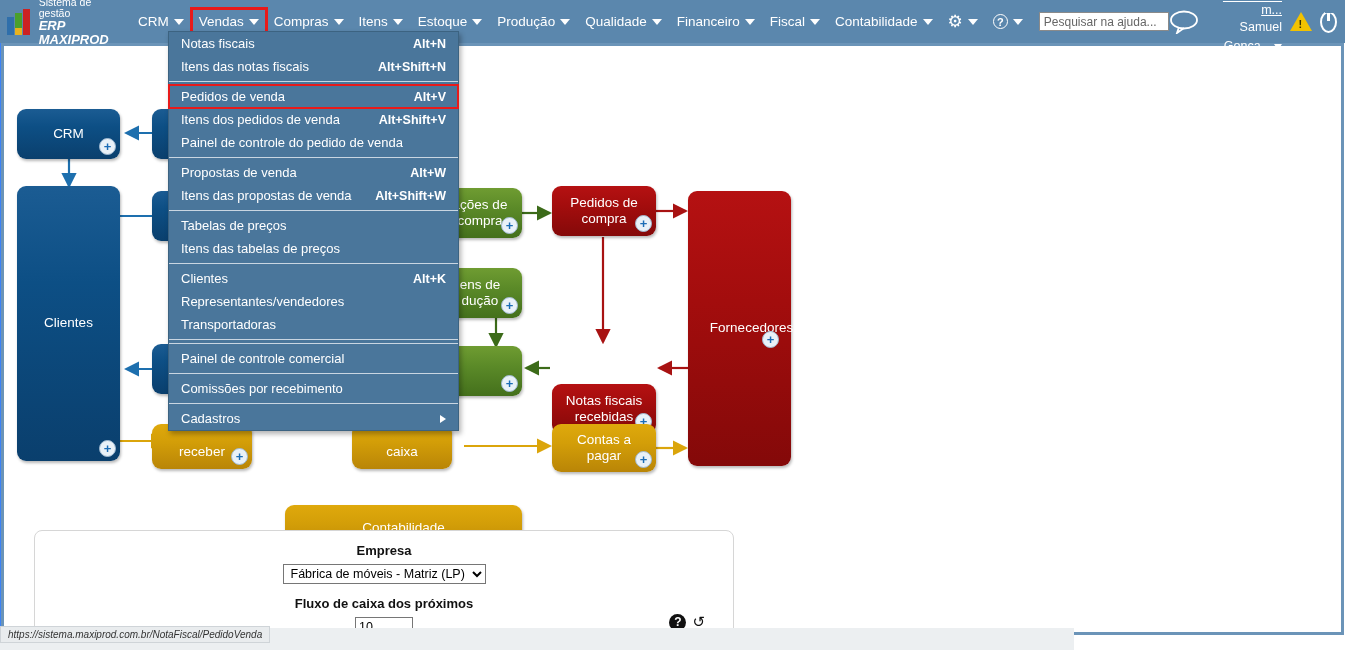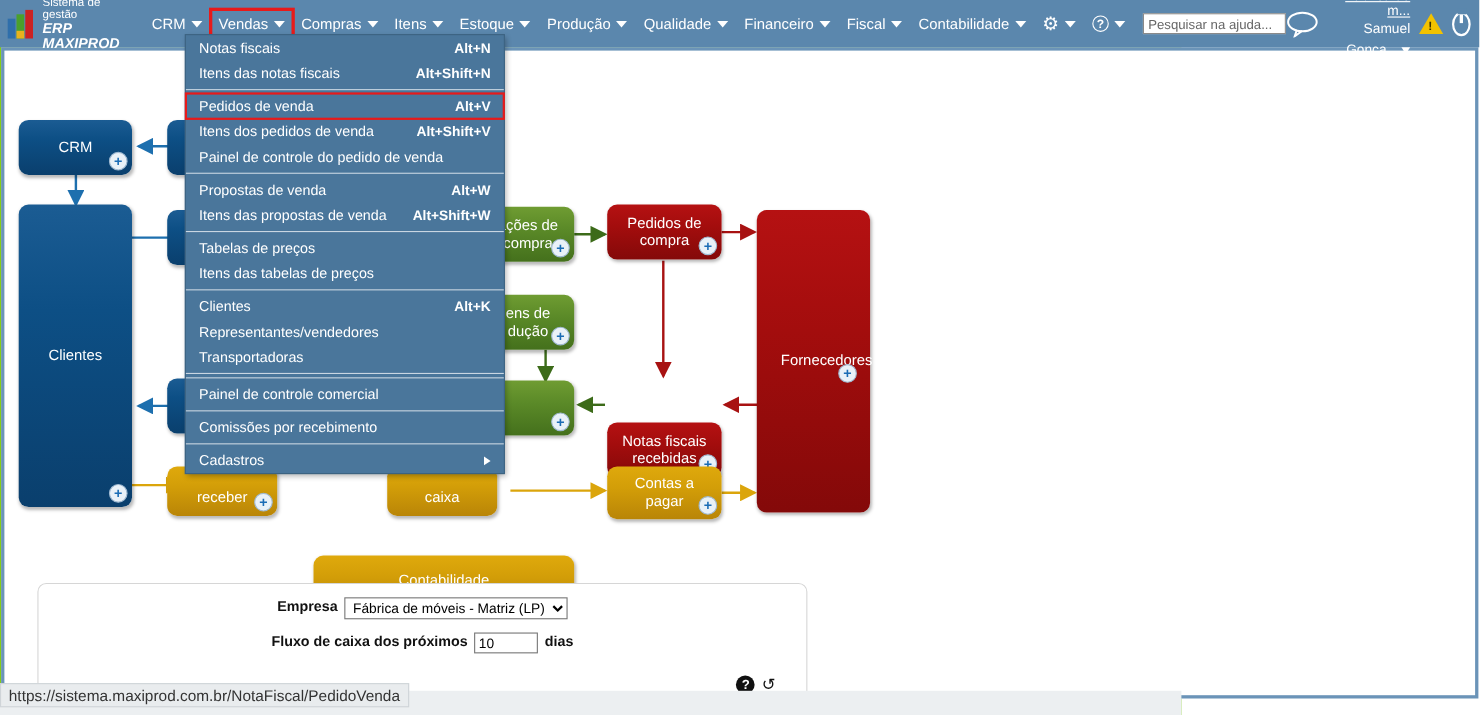--- a/index.html
+++ b/index.html
@@ -4,21 +4,21 @@
 <title>ERP MAXIPROD</title>
 <style>
   * { box-sizing: border-box; }
   html, body {
     margin: 0; padding: 0;
     width: 1345px; height: 650px;
     overflow: hidden;
     font-family: "Liberation Sans", sans-serif;
     background: #ffffff;
   }
-  #app { position: relative; width: 1074px; height: 650px; background:#84cc16; }
+  #app { position: relative; width: 1074px; height: 650px; background:#3b82f6; }
 
   
   .topbar {
     position: absolute; left:0; top:0; width:1345px; height:43px;
     background:#5b87ad;
     display:flex; align-items:center;
     z-index: 40;
   }
   .logo-wrap { display:flex; align-items:center; padding-left:7px; }
   .logo-mark { width:30px; height:26px; position:relative; margin-right:7px; }
@@ -98,21 +98,21 @@
     position:absolute; right:4px; bottom:4px; width:17px; height:17px;
     border-radius:50%; background:#e9f1f8; border:1px solid #9fb9d1;
     color:#1b6cb5; font-size:13px; font-weight:bold; line-height:15px; text-align:center;
   }
 
   
   .panel {
     position:absolute; left:30px; top:484px; width:700px; height:140px;
     border:1px solid #d6d6d6; border-radius:8px; background:#fff;
   }
-  .form-row { display:flex; align-items:flex-start; justify-content:center; gap:6px; margin-top:12px; }
+  .form-row { display:flex; align-items:center; justify-content:center; gap:6px; margin-top:12px;flex-direction:column; }
   .form-label { font-size:13px; font-weight:bold; color:#111; }
   .sel {
     font-size:12.5px; padding:1px 3px; border:1px solid #767676; background:#fff;
     font-family:"Liberation Sans",sans-serif; height:20px;
   }
   .num-inp {
     width:58px; height:19px; font-size:12.5px; padding:1px 3px;
     border:1px solid #767676; background:#fff; font-family:"Liberation Sans",sans-serif;
   }
   .helprow { position:absolute; right:28px; top:82px; display:flex; align-items:center; gap:6px; }
@@ -138,22 +138,22 @@
   .sub-arrow { width:0;height:0;border-top:4px solid transparent;
      border-bottom:4px solid transparent;border-left:6px solid #fff; }
 
   
   .statusbar {
     position:absolute; left:0; bottom:0; width:100%; height:22px;
     background:#eceff1; z-index:80;
   }
   .status-url {
     position:absolute; left:0; bottom:7px; background:#e9ecee;
-    border:1px solid #cfd4d8; padding:2px 7px; font-size:14px;
-    color:#333; white-space:nowrap; z-index:90;
+    border:1px solid #cfd4d8; padding:2px 7px; font-size:10px;
+    color:#333; white-space:nowrap; z-index:90;font-style:italic;
   }
 </style>
 </head>
 <body>
 
 <div id="app">
 
   <div class="topbar">
 
     <div class="logo-wrap">

